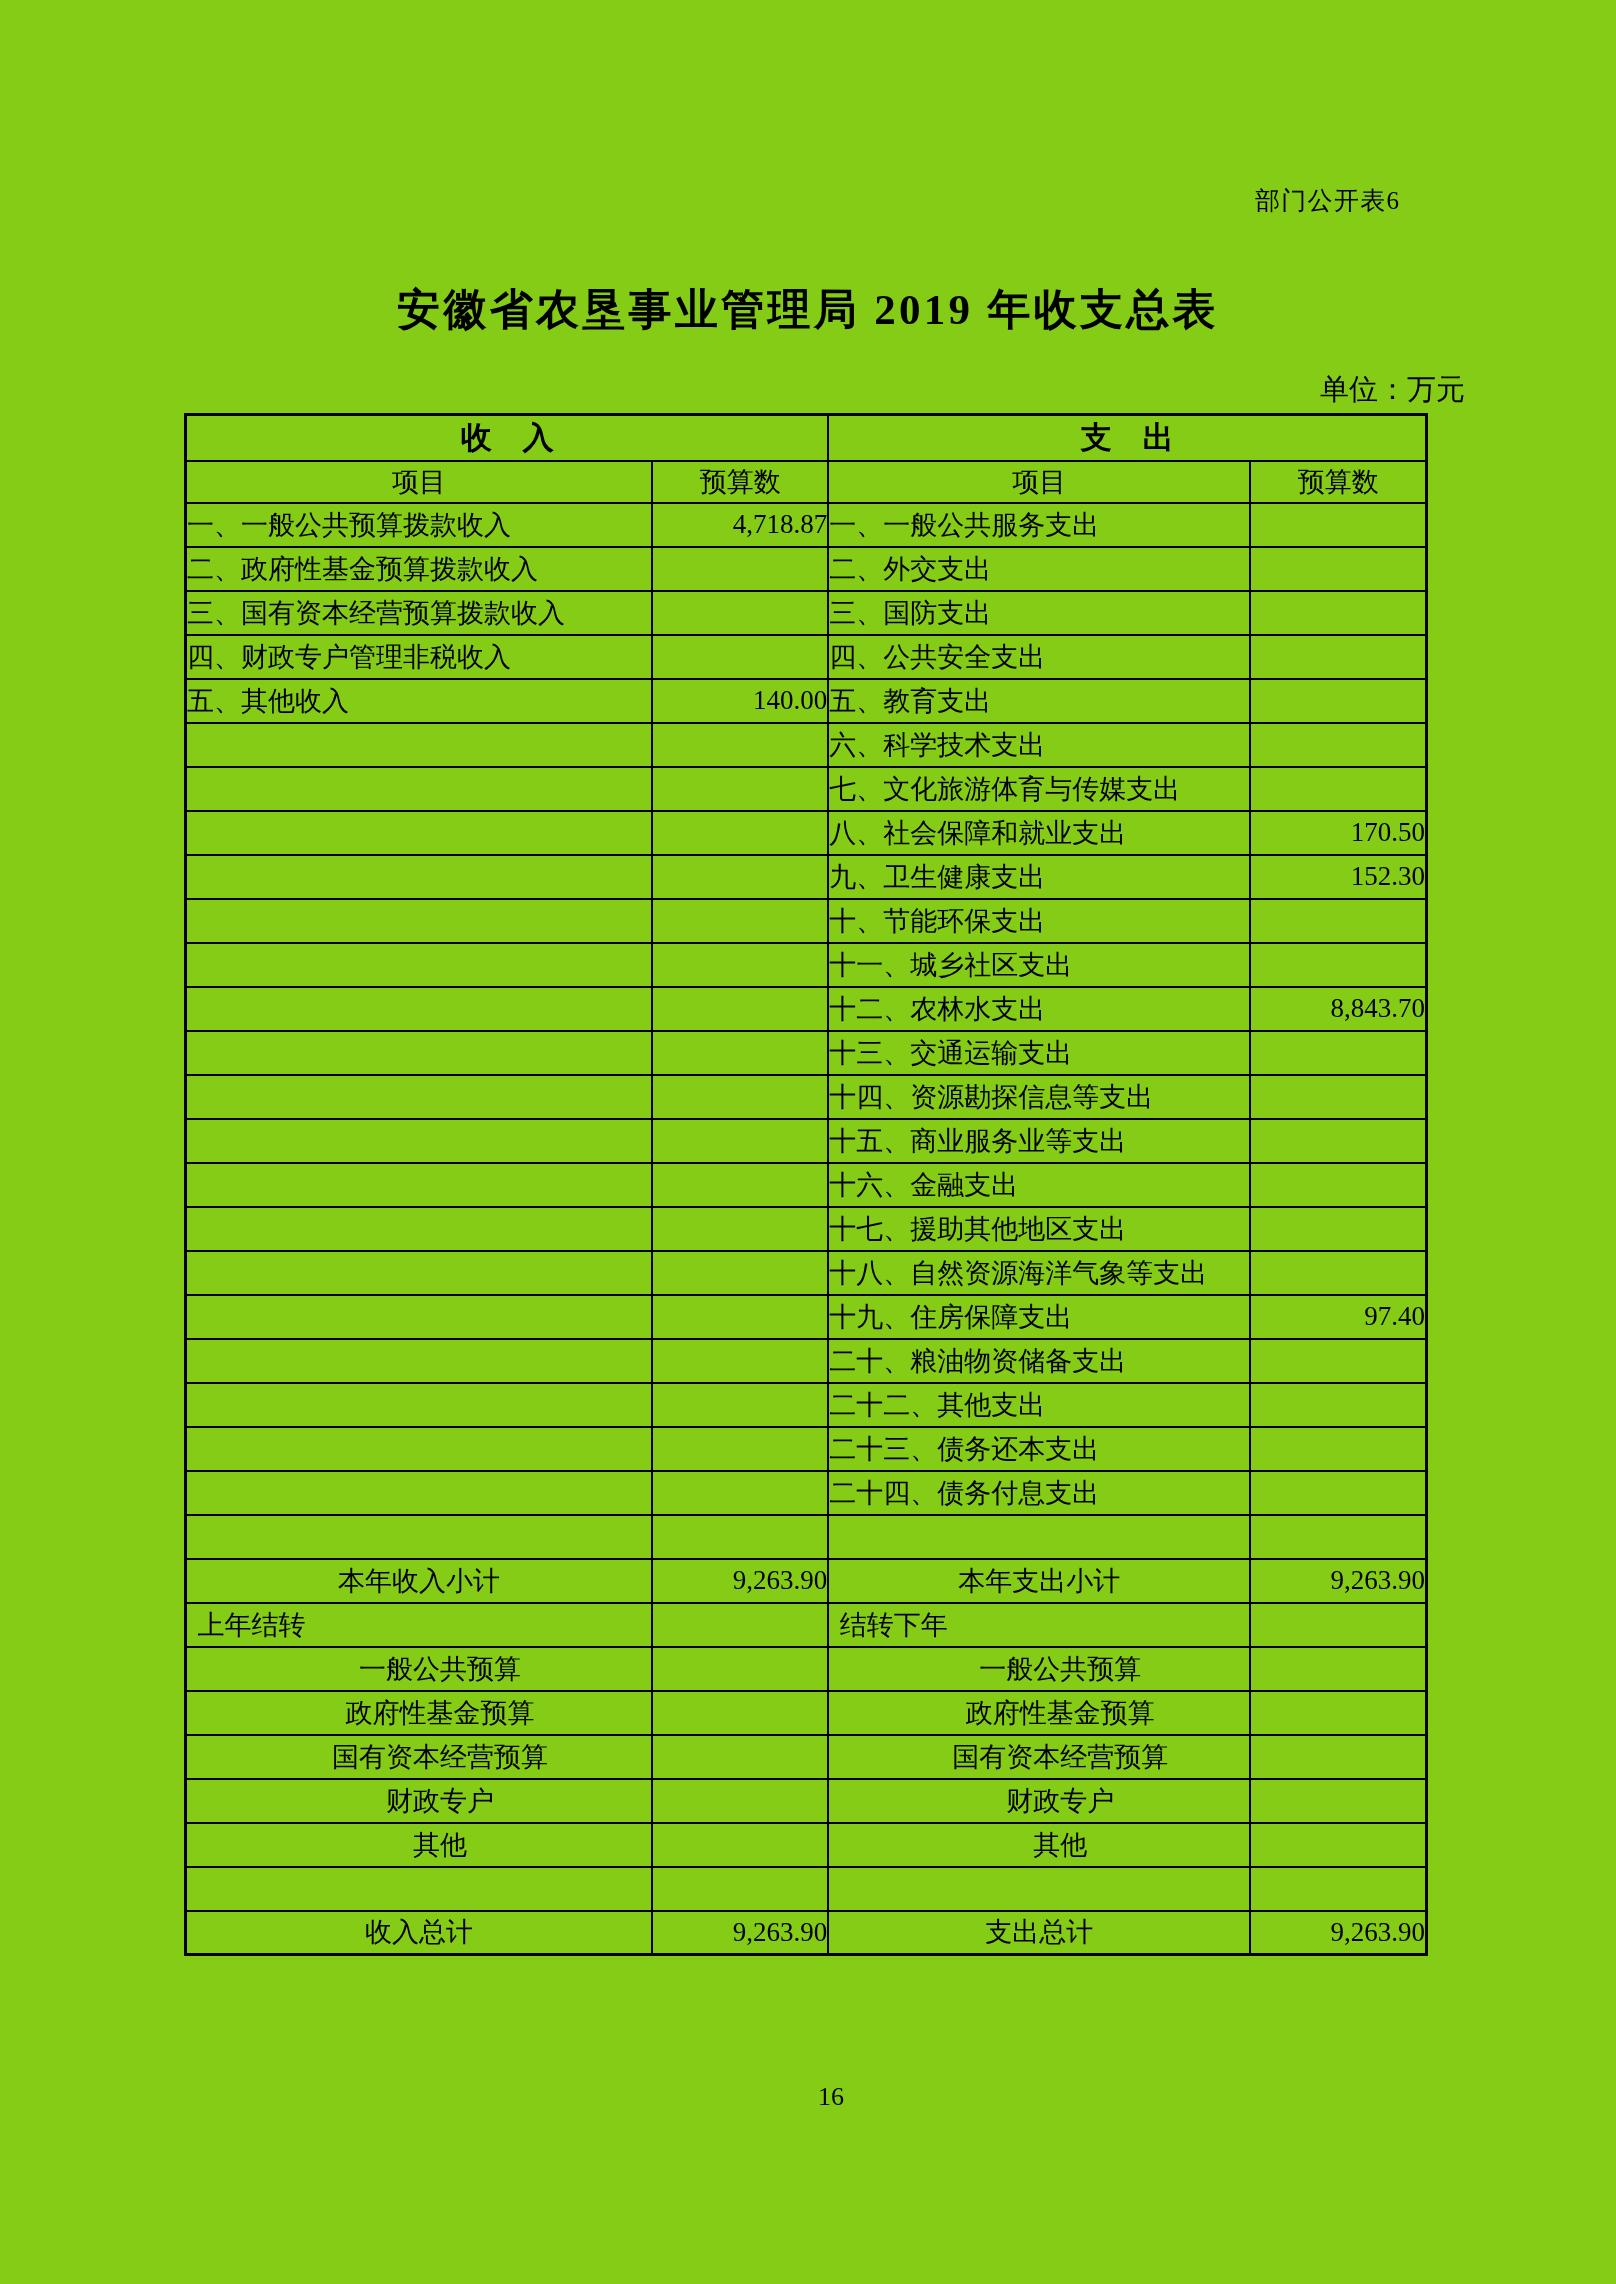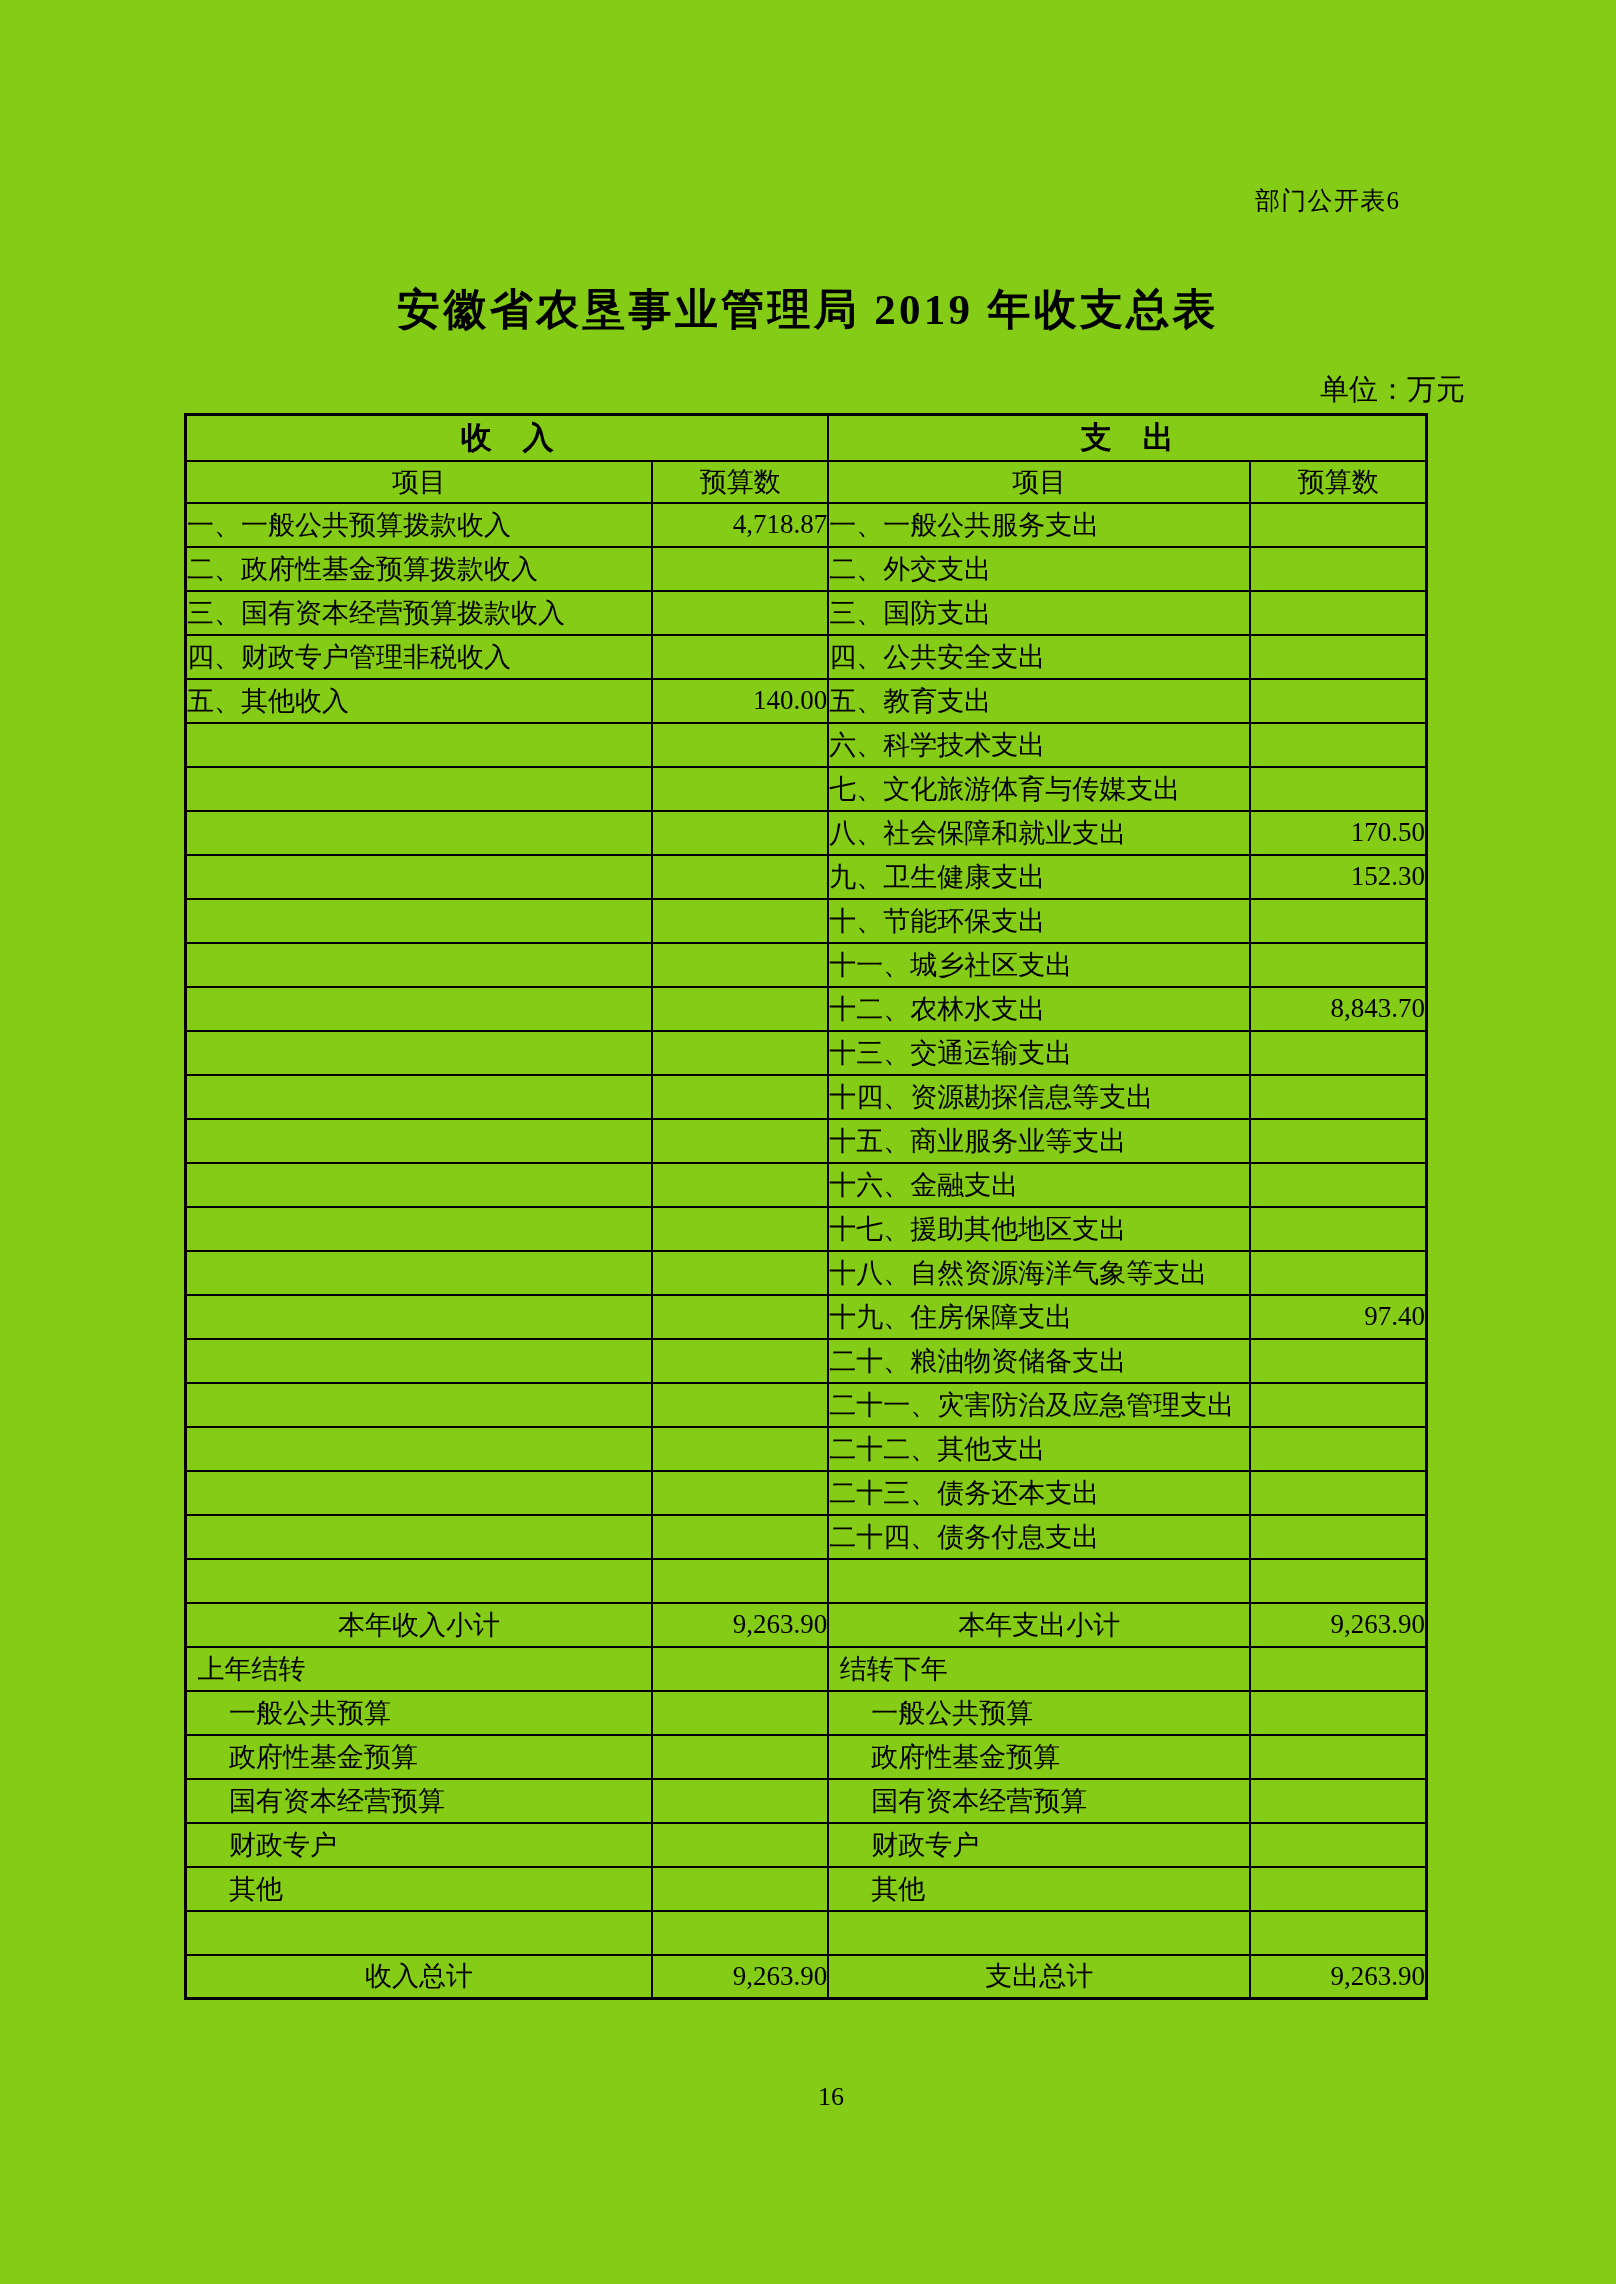--- a/index.html
+++ b/index.html
@@ -74,21 +74,21 @@
     font-weight: 400;
     text-align: center;
   }
   table.budget td {
     height: 44px;
     font-size: 27px;
     font-weight: 400;
   }
   td.item { text-align: left; padding-left: 19.5px; }
   td.item.flush { padding-left: 10.4px; }
-  td.item.indent { padding-left: 42px; }
+  td.item.indent { padding-left: 42px; text-align: center; }
   td.value { text-align: right; padding-right: 15.6px; }
   td.label-center {
     text-align: center;
     font-weight: 700;
     font-size: 27px;
   }
   .page-number {
     position: absolute;
     top: 2082px;
     left: 0;
@@ -245,26 +245,20 @@
         </tr>
         <tr>
           <td class="item"></td>
           <td class="value"></td>
           <td class="item">二十、粮油物资储备支出</td>
           <td class="value"></td>
         </tr>
         <tr>
           <td class="item"></td>
           <td class="value"></td>
-          <td class="item">二十一、灾害防治及应急管理支出</td>
-          <td class="value"></td>
-        </tr>
-        <tr>
-          <td class="item"></td>
-          <td class="value"></td>
           <td class="item">二十二、其他支出</td>
           <td class="value"></td>
         </tr>
         <tr>
           <td class="item"></td>
           <td class="value"></td>
           <td class="item">二十三、债务还本支出</td>
           <td class="value"></td>
         </tr>
         <tr>

